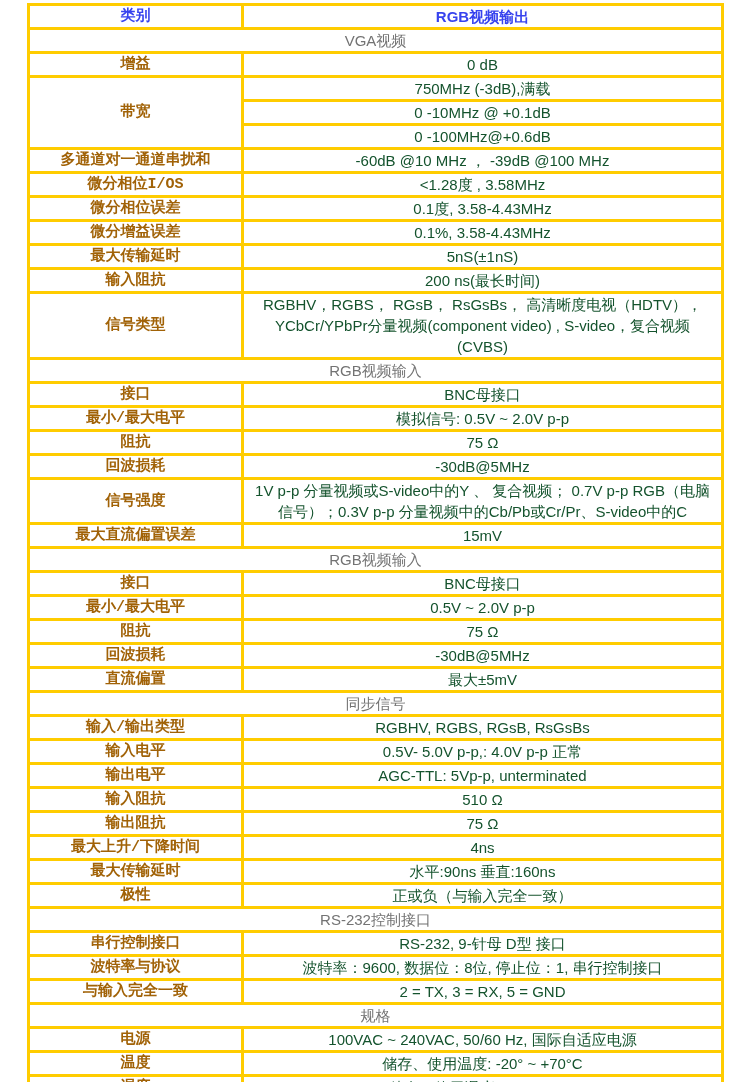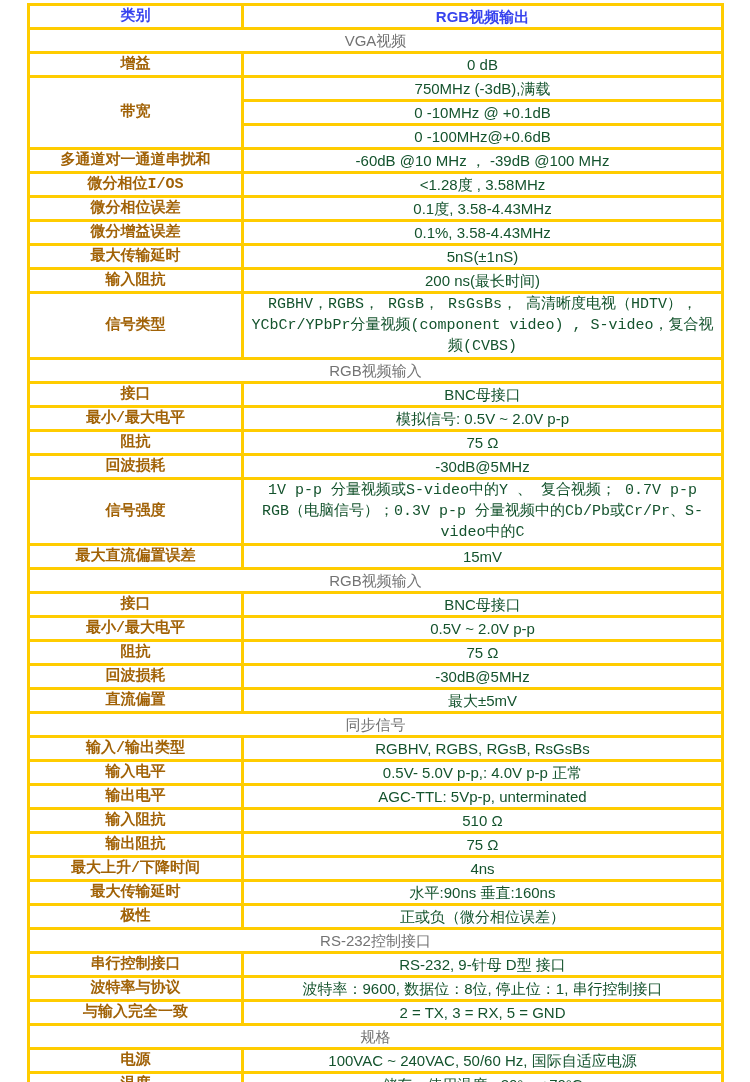--- a/index.html
+++ b/index.html
@@ -49,21 +49,20 @@
     font-weight: bold;
   }
   tr.section-row td {
     color: #737373;
     font-weight: normal;
   }
   td.multiline {
     line-height: 23px;
     padding-top: 2px;
     padding-bottom: 2px;
-    font-family: Liberation Mono, monospace;
   }
 </style>
 </head>
 <body>
 
 <div class="page">
   <table class="spec-table">
     <tbody>
         <tr class="header-row">
           <td class="col-label">类别</td>
@@ -190,21 +189,21 @@
         <tr>
           <td class="col-label cell-label">最大上升/下降时间</td>
           <td class="cell-value">4ns</td>
         </tr>
         <tr>
           <td class="col-label cell-label">最大传输延时</td>
           <td class="cell-value">水平:90ns 垂直:160ns</td>
         </tr>
         <tr>
           <td class="col-label cell-label">极性</td>
-          <td class="cell-value">正或负（微分相位误差）</td>
+          <td class="cell-value">正或负（与输入完全一致）</td>
         </tr>
         <tr class="section-row">
           <td class="" colspan="2">RS-232控制接口</td>
         </tr>
         <tr>
           <td class="col-label cell-label">串行控制接口</td>
           <td class="cell-value">RS-232, 9-针母 D型 接口</td>
         </tr>
         <tr>
           <td class="col-label cell-label">波特率与协议</td>

